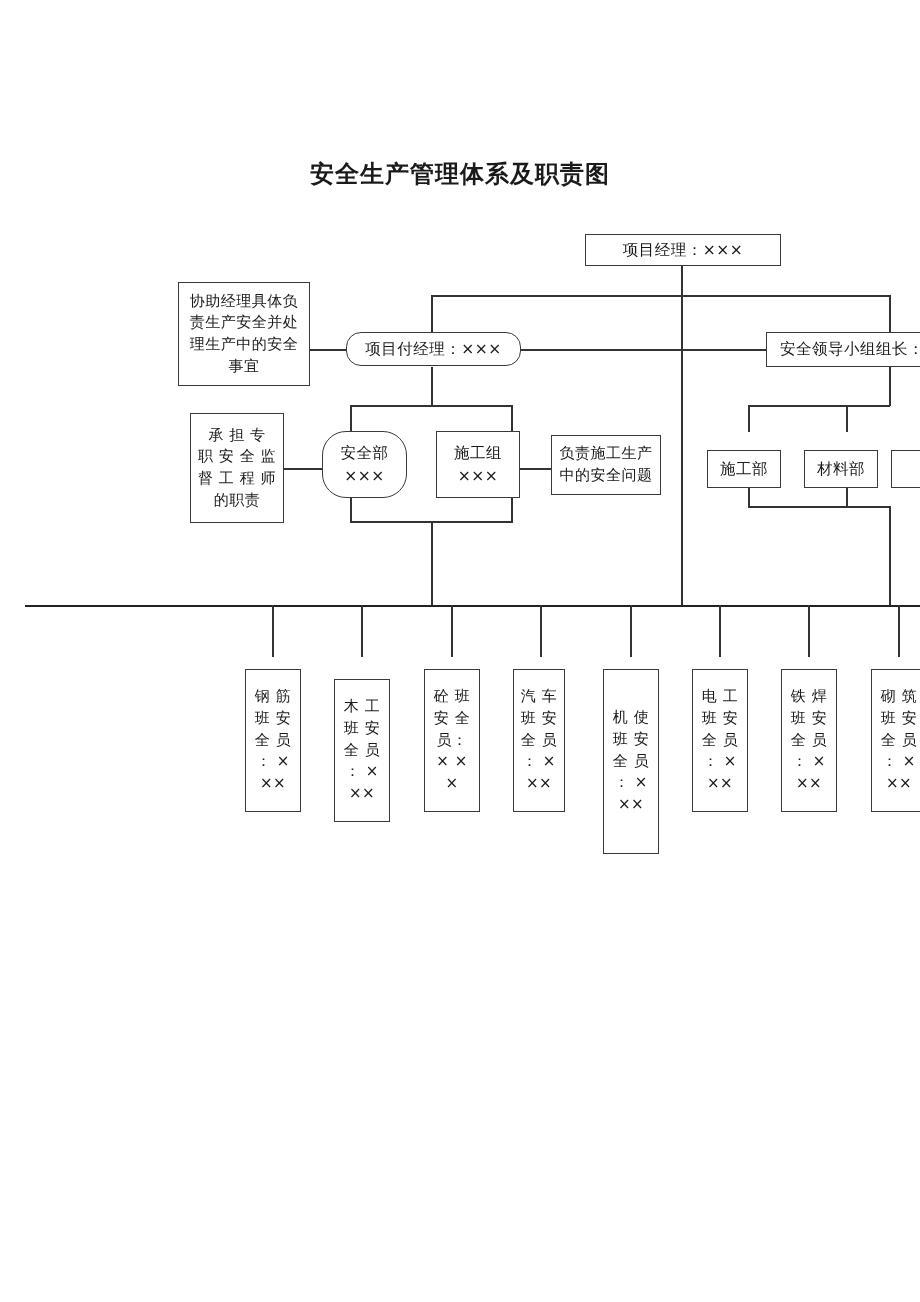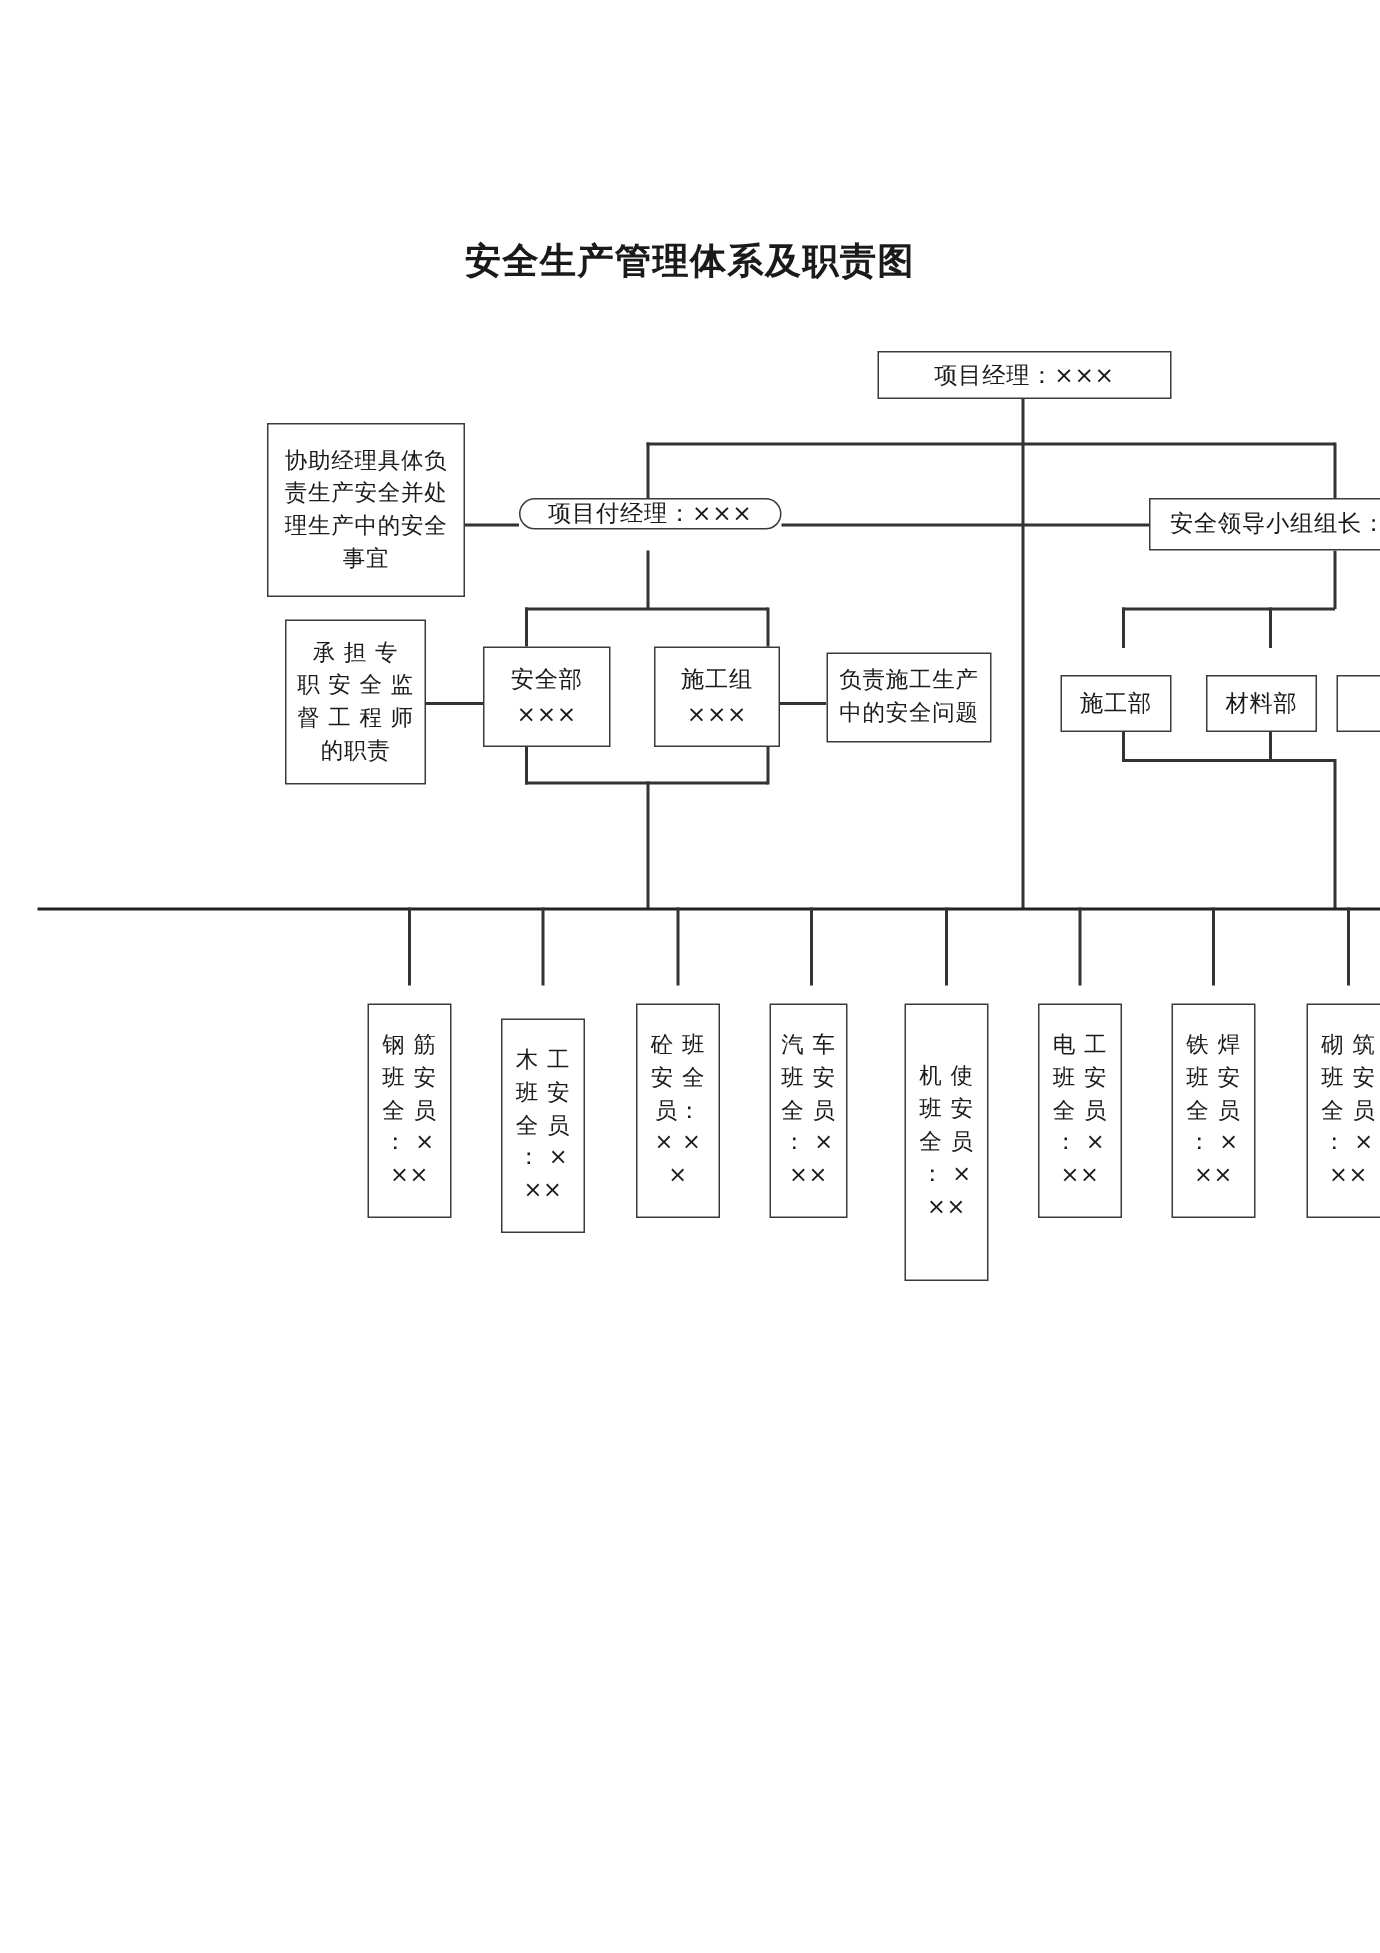--- a/index.html
+++ b/index.html
@@ -125,40 +125,40 @@
   <div class="vline" style="left:540px; top:605px; height:52px;"></div>
   <div class="vline" style="left:630px; top:605px; height:52px;"></div>
   <div class="vline" style="left:719px; top:605px; height:52px;"></div>
   <div class="vline" style="left:808px; top:605px; height:52px;"></div>
   <div class="vline" style="left:898px; top:605px; height:52px;"></div>
 
   <div class="node" style="left:585px; top:234px; width:196px; height:32px;">
     <span>项目经理：×××</span>
   </div>
 
-  <div class="node" style="left:178px; top:282px; width:132px; height:116px; font-size:15px;">
+  <div class="node" style="left:178px; top:282px; width:132px; height:104px; font-size:15px;">
     <span class="multiline">协助经理具体负责生产安全并处理生产中的安全事宜</span>
   </div>
 
-  <div class="node" style="left:346px; top:332px; width:175px; height:21px;border-radius:15px;">
+  <div class="node" style="left:346px; top:332px; width:175px; height:34px;border-radius:15px;">
     <span>项目付经理：×××</span>
   </div>
 
   <div class="node" style="left:766px; top:332px; width:172px; height:35px;">
     <span>安全领导小组组长：</span>
   </div>
 
   <div class="node" style="left:190px; top:413px; width:94px; height:110px; font-size:15px;">
     <span class="multiline">承 担 专
 职 安 全 监
 督 工 程 师
 的职责</span>
   </div>
 
-  <div class="node" style="left:322px; top:431px; width:85px; height:67px;">
+  <div class="node" style="left:322px; top:431px; width:85px; height:67px;border-radius:24px;">
     <span class="multiline">安全部
 ×××</span>
   </div>
 
   <div class="node" style="left:436px; top:431px; width:84px; height:67px;">
     <span class="multiline">施工组
 ×××</span>
   </div>
 
   <div class="node" style="left:551px; top:435px; width:110px; height:60px; font-size:15px;">

